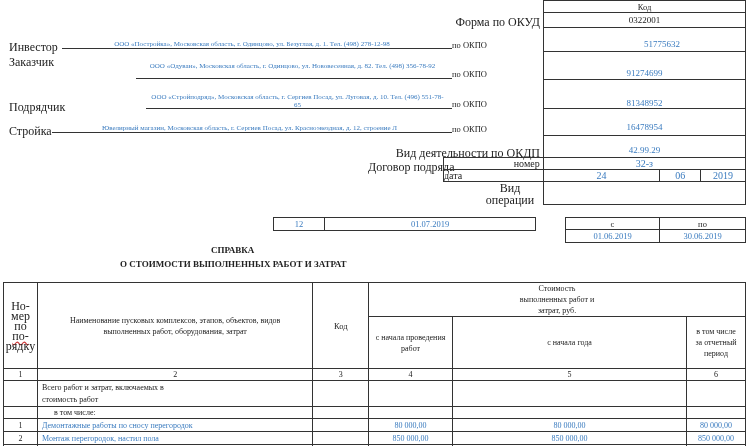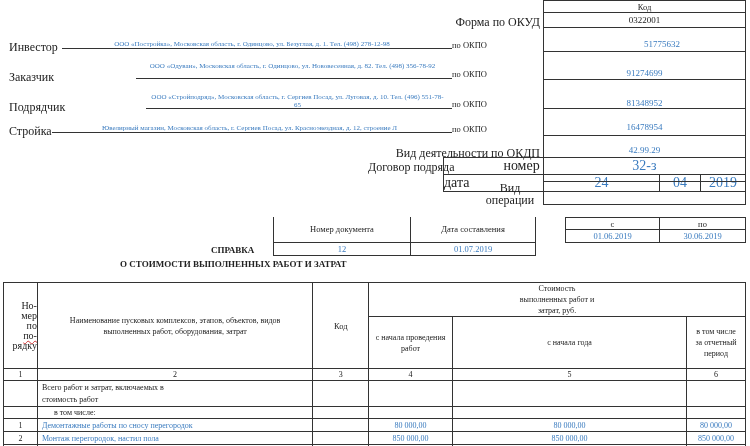--- a/index.html
+++ b/index.html
@@ -47,21 +47,21 @@
 <div class="code-hline" style="top:79px;"></div>
 <div class="code-hline" style="top:108px;"></div>
 <div class="code-hline" style="top:135px;"></div>
 
 <div class="abs lbl" style="left:9px; top:40px;">Инвестор</div>
 <div class="party-text" style="left:62px; top:40px; width:380px; white-space:nowrap;">ООО «Постройка», Московская область, г. Одинцово, ул. Безуглая, д. 1. Тел. (498) 278-12-98</div>
 <div class="underline-line" style="left:62px; top:48px; width:390px;"></div>
 <div class="okpo-lbl" style="left:452px; top:40px;">по ОКПО</div>
 <div class="code-val" style="left:543px; top:39px; width:203px;padding-left:35px;">51775632</div>
 
-<div class="abs lbl" style="left:9px; top:70px;">Заказчик</div>
+<div class="abs lbl" style="left:9px; top:55px;">Заказчик</div>
 <div class="party-text" style="left:140px; top:62px; width:305px;">ООО «Одуван», Московская область, г. Одинцово, ул. Нововесенная, д. 82. Тел. (498) 356-78-92</div>
 <div class="underline-line" style="left:136px; top:78px; width:316px;"></div>
 <div class="okpo-lbl" style="left:452px; top:69px;">по ОКПО</div>
 <div class="code-val" style="left:543px; top:68px; width:203px;">91274699</div>
 
 <div class="abs lbl" style="left:9px; top:100px;">Подрядчик</div>
 <div class="party-text" style="left:150px; top:93px; width:295px;">ООО «Стройподряд», Московская область, г. Сергиев Посад, ул. Луговая, д. 10. Тел. (496) 551-78-65</div>
 <div class="underline-line" style="left:146px; top:108px; width:306px;"></div>
 <div class="okpo-lbl" style="left:452px; top:99px;">по ОКПО</div>
 <div class="code-val" style="left:543px; top:98px; width:203px;">81348952</div>
@@ -69,46 +69,42 @@
 <div class="abs lbl" style="left:9px; top:124px;">Стройка</div>
 <div class="party-text" style="left:52px; top:124px; width:395px; white-space:nowrap;">Ювелирный магазин, Московская область, г. Сергиев Посад, ул. Красноэвездная, д. 12, строение Л</div>
 <div class="underline-line" style="left:52px; top:132px; width:400px;"></div>
 <div class="okpo-lbl" style="left:452px; top:124px;">по ОКПО</div>
 <div class="code-val" style="left:543px; top:122px; width:203px;">16478954</div>
 
 <div class="abs lbl" style="left:370px; top:146px; width:170px; text-align:right;">Вид деятельности по ОКДП</div>
 <div class="code-val" style="left:543px; top:145px; width:203px;">42.99.29</div>
 
 <div class="abs lbl" style="left:368px; top:160px;">Договор подряда</div>
-<table class="grid abs" style="left:443px; top:157px; width:303px; font-size:14px;">
+<table class="grid abs" style="left:443px; top:157px; width:303px; font-size:10px;">
   <tbody>
       <tr style="height:12px;">
     <td style="width:100px; text-align:right; padding-right:3px;">номер</td>
     <td colspan="3" class="center blue">32-з</td>
   </tr>
   <tr style="height:12px;">
     <td style="padding-right:3px;">дата</td>
     <td class="center blue" style="width:117px;">24</td>
-    <td class="center blue" style="width:41px;">04</td>
+    <td class="center blue" style="width:41px;">06</td>
     <td class="center blue" style="width:45px;">2019</td>
   </tr>
 </tbody>
   </table>
 <div class="abs lbl center" style="left:475px; top:182px; width:70px; line-height:12px;">
   <div>Вид</div>
   <div>операции</div>
 </div>
 <div class="abs" style="left:543px; top:181px; width:203px; height:24px; border:1.5px solid #333;"></div>
 
 <table class="grid abs" style="left:273px; top:217px; width:263px; font-size:8.5px;">
   <tbody>
-      <tr style="height:25px;">
-    <td class="center" style="width:137px; border-top:none;">Номер документа</td>
-    <td class="center" style="border-top:none;">Дата составления</td>
-  </tr>
   <tr style="height:13px;">
     <td class="center blue">12</td>
     <td class="center blue">01.07.2019</td>
   </tr>
 </tbody>
   </table>
 
 <table class="grid abs" style="left:565px; top:217px; width:181px; font-size:8.5px;">
   <tbody>
   <tr style="height:12px;">
@@ -129,21 +125,21 @@
   <colgroup>
     <col style="width:34px;">
     <col style="width:276px;">
     <col style="width:56px;">
     <col style="width:84px;">
     <col style="width:234px;">
     <col style="width:59px;">
   </colgroup>
   <tbody>
       <tr style="height:27px;">
-    <td rowspan="2" class="center" style="line-height:10px; font-size:10px;text-align:right;">
+    <td rowspan="2" class="center" style="line-height:10px; font-size:12px;">
       <div>Но-</div>
       <div>мер</div>
       <div>по</div>
       <div style="text-decoration: underline wavy #c33;">по-</div>
       <div>рядку</div>
     </td>
     <td rowspan="2" class="center" style="padding:0 30px; line-height:11px;">Наименование пусковых комплексов, этапов, объектов, видов выполненных работ, оборудования, затрат</td>
     <td rowspan="2" class="center" style="font-size:8.5px;">Код</td>
     <td colspan="3" class="center" style="padding:0 150px; line-height:11px;">Стоимость выполненных работ и затрат, руб.</td>
   </tr>

